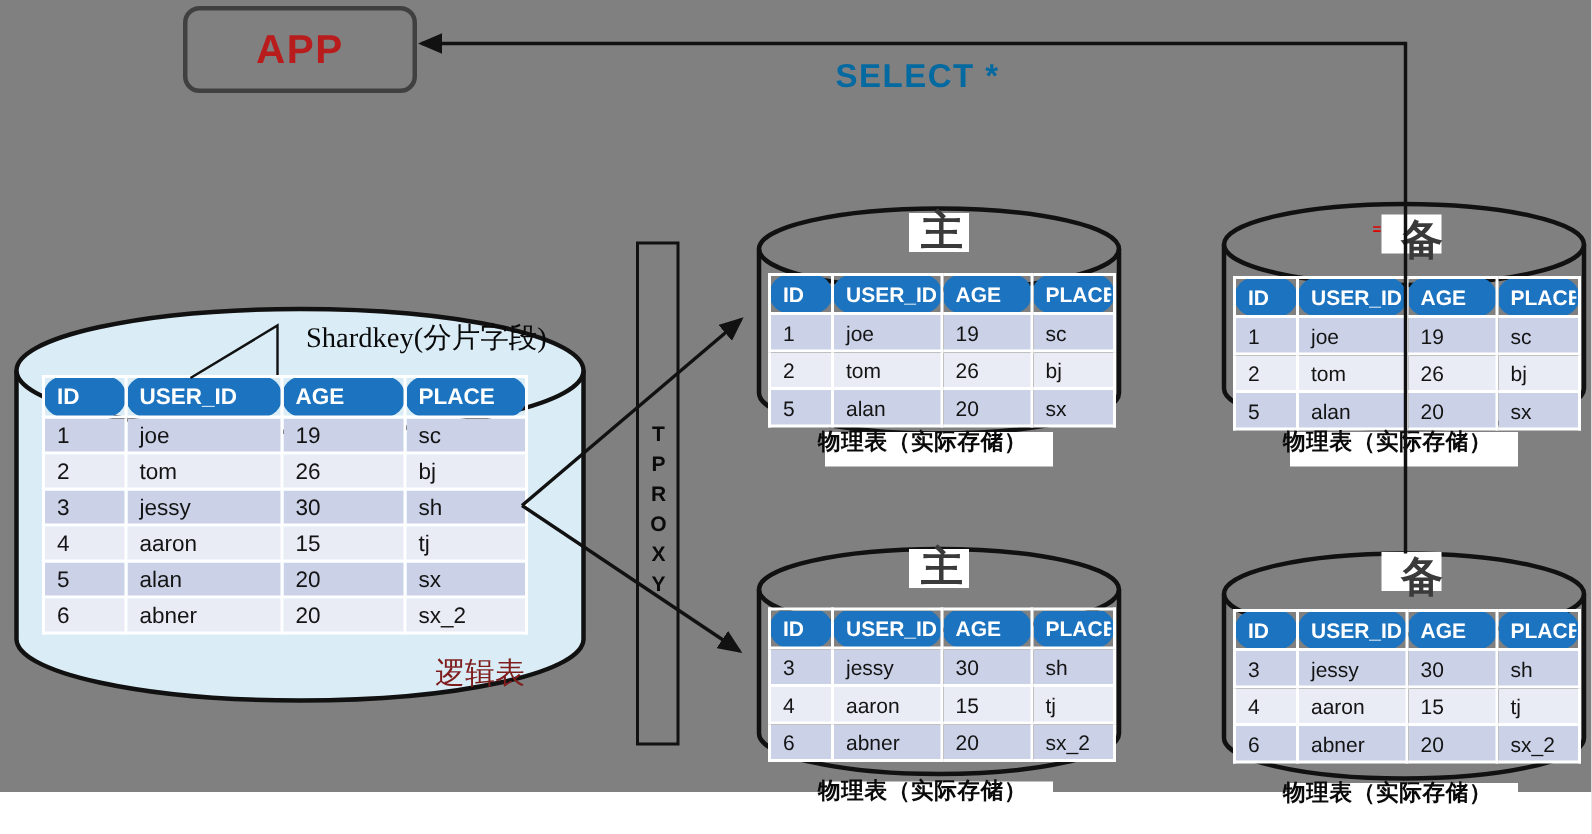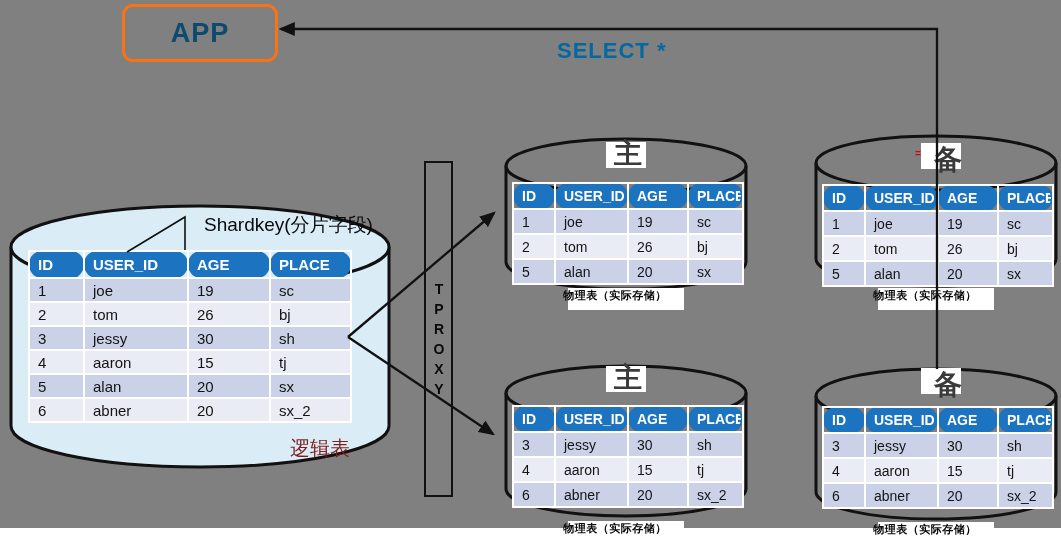--- a/index.html
+++ b/index.html
@@ -5,23 +5,23 @@
   html,body{margin:0;padding:0;background:#fff;}
   .stage{
     position:relative;width:1061px;height:556px;overflow:hidden;
     font-family:"Liberation Sans","DejaVu Sans",sans-serif;background:#fff;
   }
   .gray-bg{position:absolute;left:0;top:0;width:1061px;height:528px;background:#808080;}
 
   
   .app-box{
     position:absolute;left:122px;top:4px;width:150px;height:52px;
-    border:3px solid #f97316;border-radius:11px;
+    border:3px solid #404040;border-radius:11px;
     display:flex;align-items:center;justify-content:center;
-    font-size:27px;font-weight:600;letter-spacing:1px;color:#0c4a6e;
+    font-size:27px;font-weight:600;letter-spacing:1px;color:#b91c1c;
   }
   .select-label{
     position:absolute;left:557px;top:38px;
     font-size:22px;font-weight:bold;color:#0369a1;letter-spacing:1px;
   }
 
   
   .tproxy-box{
     position:absolute;left:424px;top:161px;width:29px;height:336px;
     border:2px solid #111;box-sizing:border-box;
@@ -67,28 +67,28 @@
   .red-mark{
     position:absolute;left:-6px;top:6px;
     font-size:10px;font-weight:bold;color:#e00000;line-height:10px;
   }
 
   
   .caption-row{position:absolute;width:100%;text-align:center;}
   .cap-box{display:inline-block;background:#fff;padding:3px 10px 1px 2px;}
   .cap-text{
     position:relative;top:-6px;left:-7px;display:inline-block;
-    font-size:11px;font-weight:bold;color:#0a0a0a;letter-spacing:0.5px;
+    font-size:15px;font-weight:bold;color:#0a0a0a;letter-spacing:0.5px;
   }
   .logical-caption{
     position:absolute;left:20px;top:232px;width:322px;text-align:right;
     font-size:20px;color:#7f1d1d;
   }
   .shardkey-note{
-    position:absolute;left:196px;top:9px;font-size:19px;color:#0a0a0a;
+    position:absolute;left:196px;top:9px;font-size:19px;color:#0a0a0a;font-family:Liberation Serif, serif;
   }
 
   .overlay{position:absolute;left:0;top:0;pointer-events:none;}
 </style>
 </head>
 <body>
 
 <div class="stage">
   <div class="gray-bg"></div>
 

